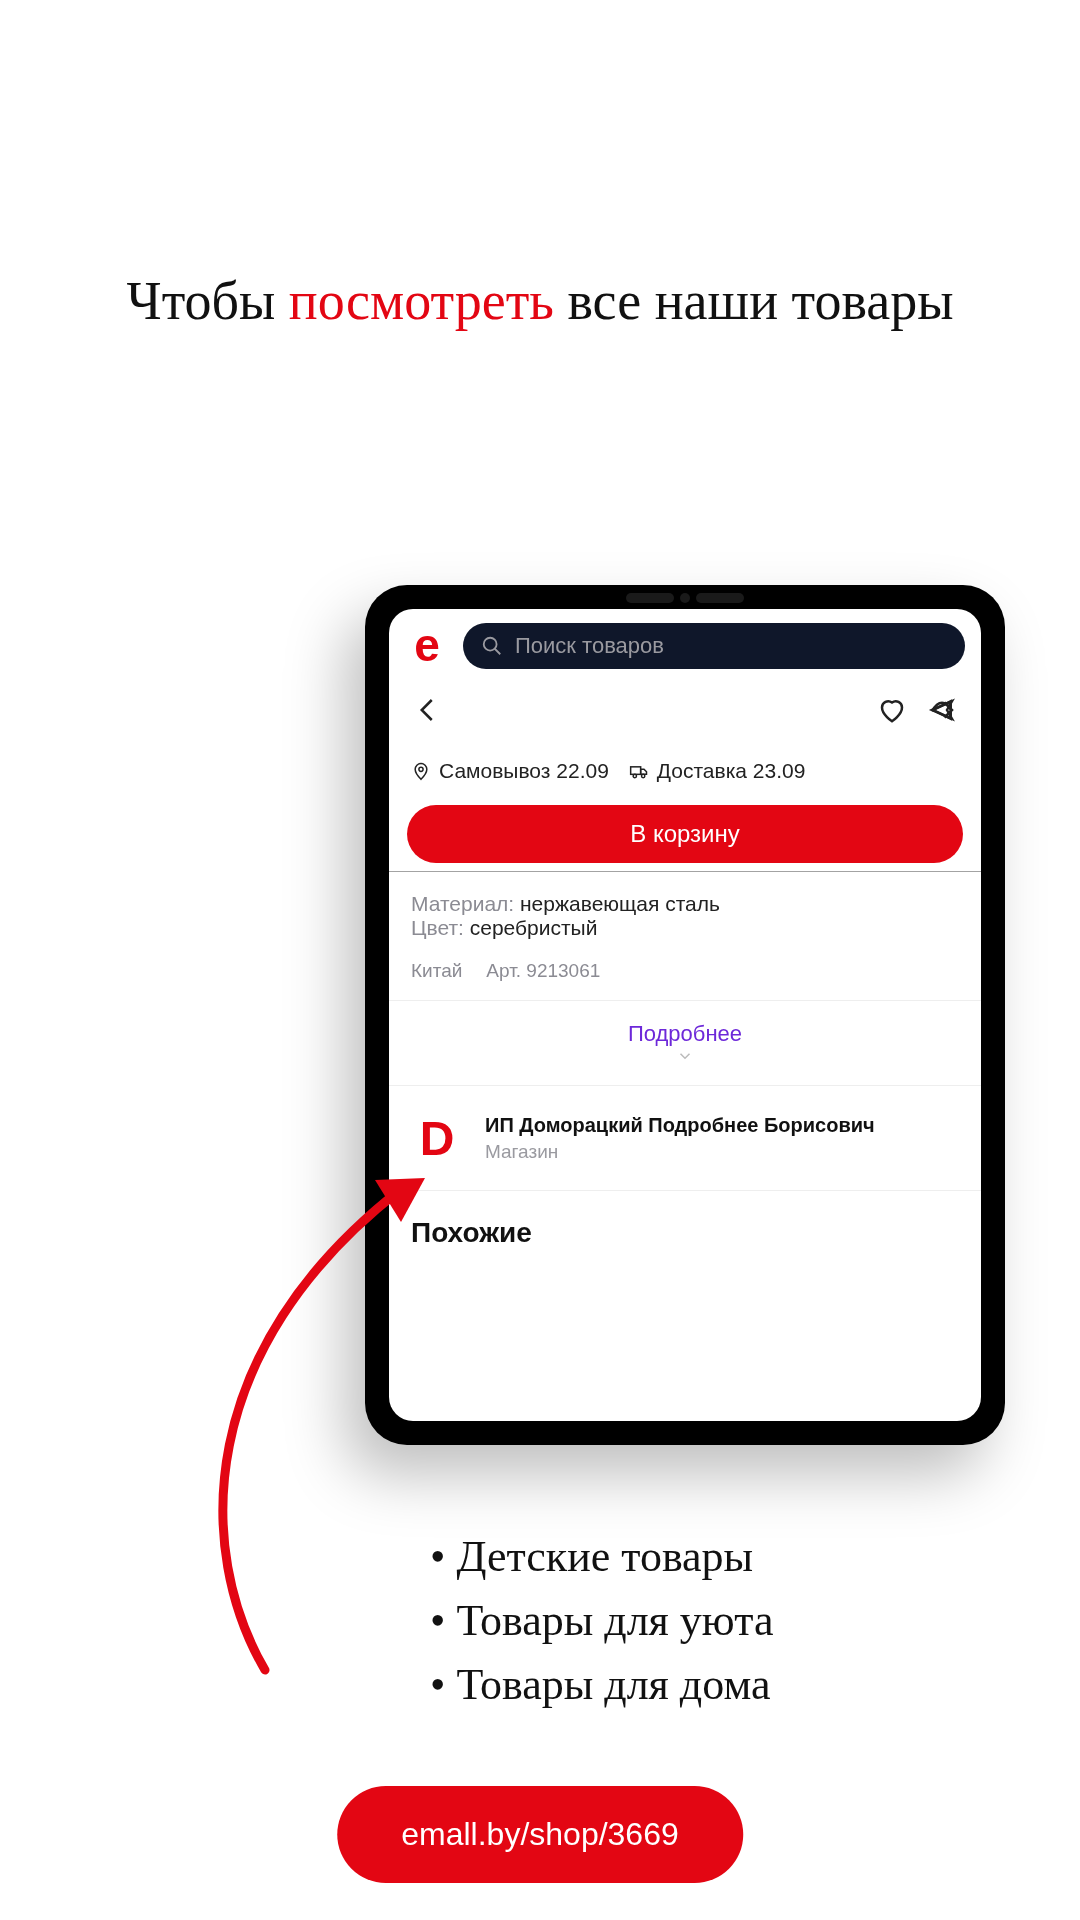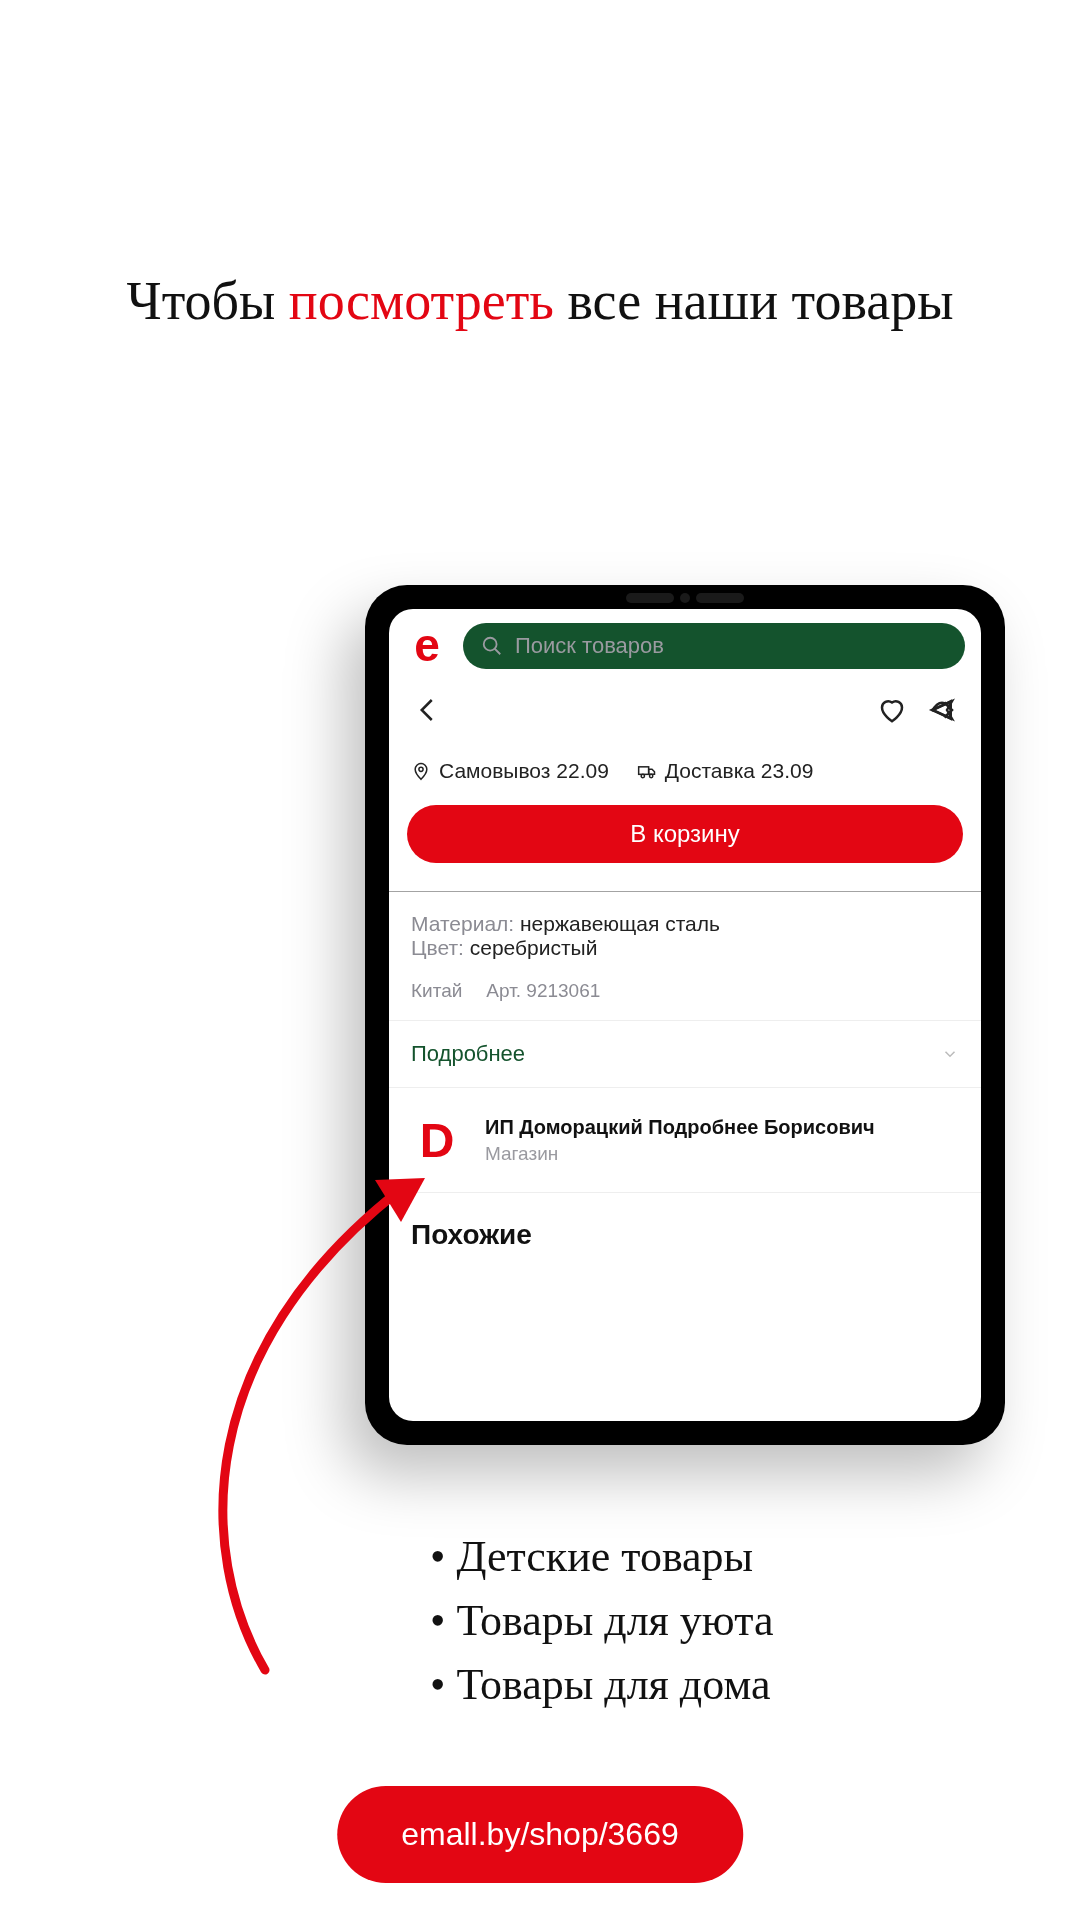--- a/index.html
+++ b/index.html
@@ -68,50 +68,50 @@
       font-size: 46px;
       font-family: Arial, sans-serif;
       line-height: 0.9;
       display: flex;
       align-items: center;
       justify-content: center;
     }
     .search {
       flex: 1;
       height: 46px;
-      background: #14532d;
+      background: #0f172a;
       border-radius: 23px;
       display: flex;
       align-items: center;
       padding: 0 18px;
       gap: 12px;
       color: #9a9aa0;
       font-size: 22px;
     }
     .search svg { width: 22px; height: 22px; }
     .navrow {
       display: flex;
       align-items: center;
       padding: 10px 22px 4px;
       gap: 16px;
     }
     .navrow .spacer { flex: 1; }
     .icon-btn { width: 34px; height: 34px; display: flex; align-items: center; justify-content: center; }
     .icon-btn svg { width: 30px; height: 30px; stroke: #222; fill: none; stroke-width: 2; }
     .delivery {
       display: flex;
-      gap: 28px;
+      gap: 20px;
       padding: 28px 22px 18px;
       font-size: 21px;
       color: #222;
     }
     .delivery .item { display: flex; align-items: center; gap: 8px; }
     .delivery svg { width: 20px; height: 20px; stroke: #222; fill: none; stroke-width: 1.8; }
     .cta {
-      margin: 4px 18px 28px;
+      margin: 4px 18px 8px;
       height: 58px;
       background: #e30613;
       border-radius: 30px;
       color: #fff;
       font-size: 24px;
       display: flex;
       align-items: center;
       justify-content: center;
     }
     .specs {
@@ -129,21 +129,22 @@
       gap: 24px;
     }
     .more {
       padding: 20px 22px;
       border-top: 1px solid #eee;
       border-bottom: 1px solid #eee;
       display: flex;
       align-items: center;
       justify-content: space-between;
       font-size: 22px;
-      color: #14532d;
+      color: #6d28d9;
+      flex-direction: column;
     }
     .more svg { width: 18px; height: 18px; stroke: #bbb; fill: none; stroke-width: 2; }
     .seller {
       padding: 26px 22px;
       display: flex;
       align-items: center;
       gap: 22px;
       border-bottom: 1px solid #eee;
     }
     .seller .d {

